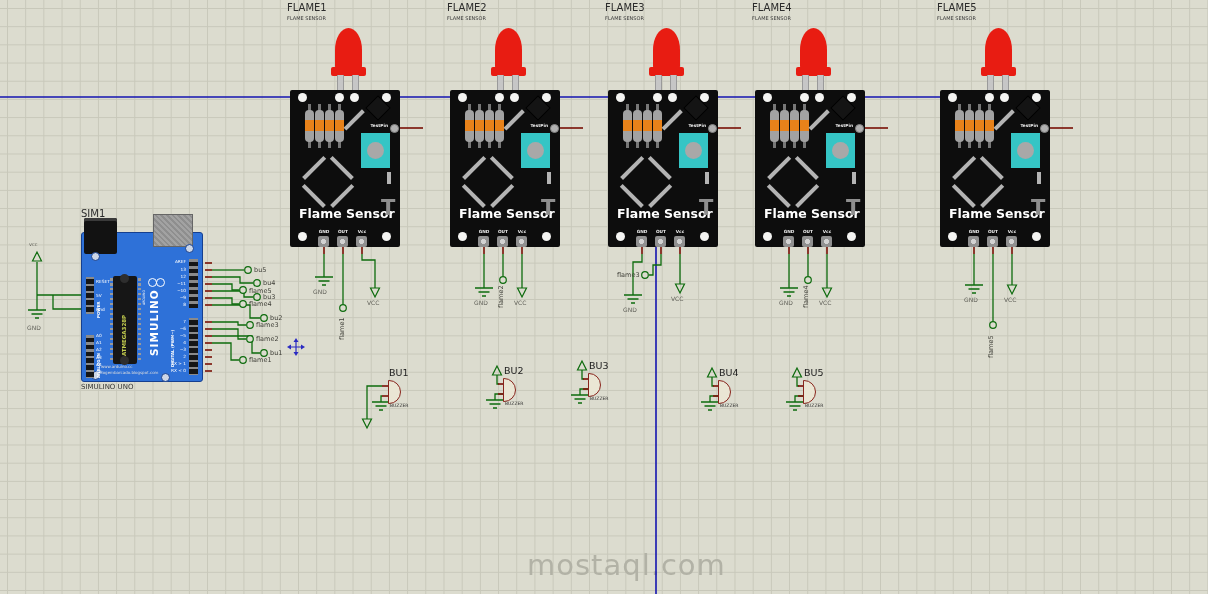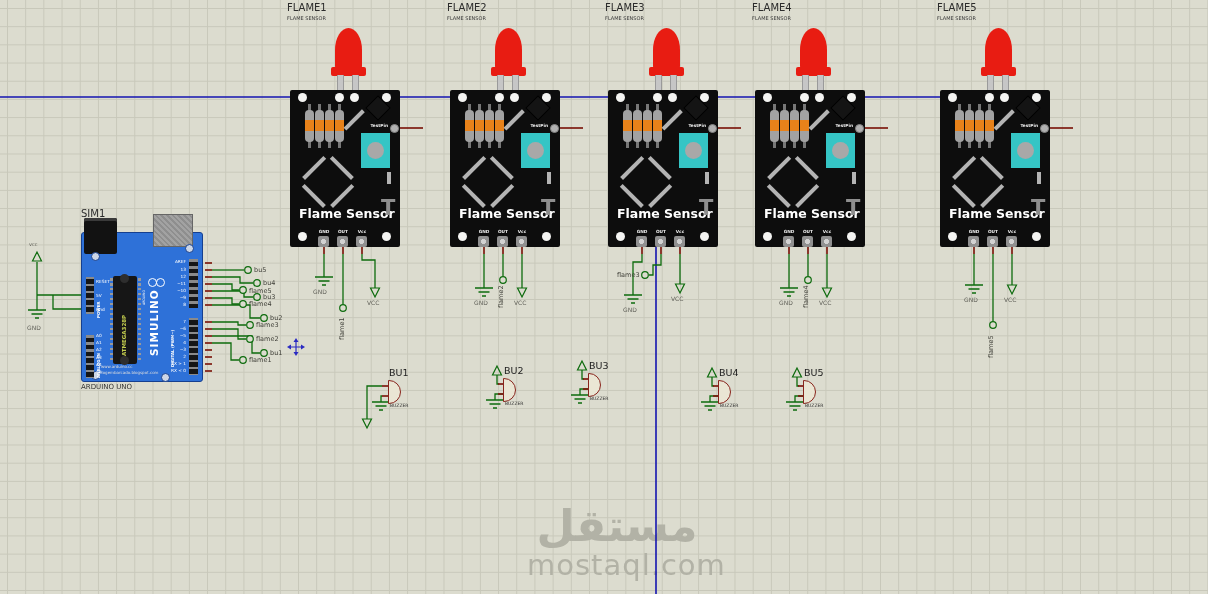--- a/index.html
+++ b/index.html
@@ -90,21 +90,20 @@
   .a-chiptxt{left:42px;top:128px;font-size:5.5px;font-weight:bold;color:#c2cc4e;}
   .a-url{font-size:4px;color:#ddd;white-space:nowrap;}
   .u1{left:22px;top:136px;} .u2{left:20px;top:142px;}
   .a-name{left:2px;top:155px;font-size:7px;color:#333;white-space:nowrap;}
 </style>
 </head>
 <body>
 
 <div id="canvas">
 
-  <div class="wm wm-ar">مستقل</div>
   <div class="wm wm-en">mostaql.com</div>
 
   <svg id="wires" width="1208" height="594">
       <path d="M0,97 H953" stroke="#1515b0" fill="none" stroke-width="1.6"></path>
       <path d="M656,97 V594" stroke="#1515b0" fill="none" stroke-width="1.6"></path>
       <path d="M37,262 V310" stroke="#0d6b0d" fill="none" stroke-width="1.3"></path>
       <path d="M37,295 H93" stroke="#0d6b0d" fill="none" stroke-width="1.3"></path>
       <path d="M53,295 V309 H93" stroke="#0d6b0d" fill="none" stroke-width="1.3"></path>
       <path d="M324,254 V277" stroke="#0d6b0d" fill="none" stroke-width="1.3"></path>
       <path d="M343,254 V304" stroke="#0d6b0d" fill="none" stroke-width="1.3"></path>
@@ -288,21 +287,21 @@
     <span class="avl a-chiptxt">ATMEGA328P</span>
     <div class="a-ring rg1"></div>
     <div class="a-ring rg2"></div>
     <span class="avl a-brand">ARDUINO</span>
     <span class="avl a-simulino">SIMULINO</span>
     <span class="avl a-power-lb">POWER</span>
     <span class="avl a-analog-lb">ANALOG IN</span>
     <span class="avl a-digital-lb">DIGITAL (PWM~)</span>
     <span class="a-url u1">www.arduino.cc</span>
     <span class="a-url u2">blogembarcado.blogspot.com</span>
-    <div class="a-name">ARDUINO UNO</div>
+    <div class="a-name">SIMULINO UNO</div>
   <span class="apl" style="left: 80px; top: 39px; width: 27px;">13</span>
       <span class="apl" style="left: 80px; top: 46px; width: 27px;">12</span>
       <span class="apl" style="left: 80px; top: 53px; width: 27px;">~11</span>
       <span class="apl" style="left: 80px; top: 60px; width: 27px;">~10</span>
       <span class="apl" style="left: 80px; top: 67px; width: 27px;">~9</span>
       <span class="apl" style="left: 80px; top: 74px; width: 27px;">8</span>
       <span class="apl" style="left: 74px; top: 91px; width: 33px;">7</span>
       <span class="apl" style="left: 74px; top: 98px; width: 33px;">~6</span>
       <span class="apl" style="left: 74px; top: 105px; width: 33px;">~5</span>
       <span class="apl" style="left: 74px; top: 112px; width: 33px;">4</span>

